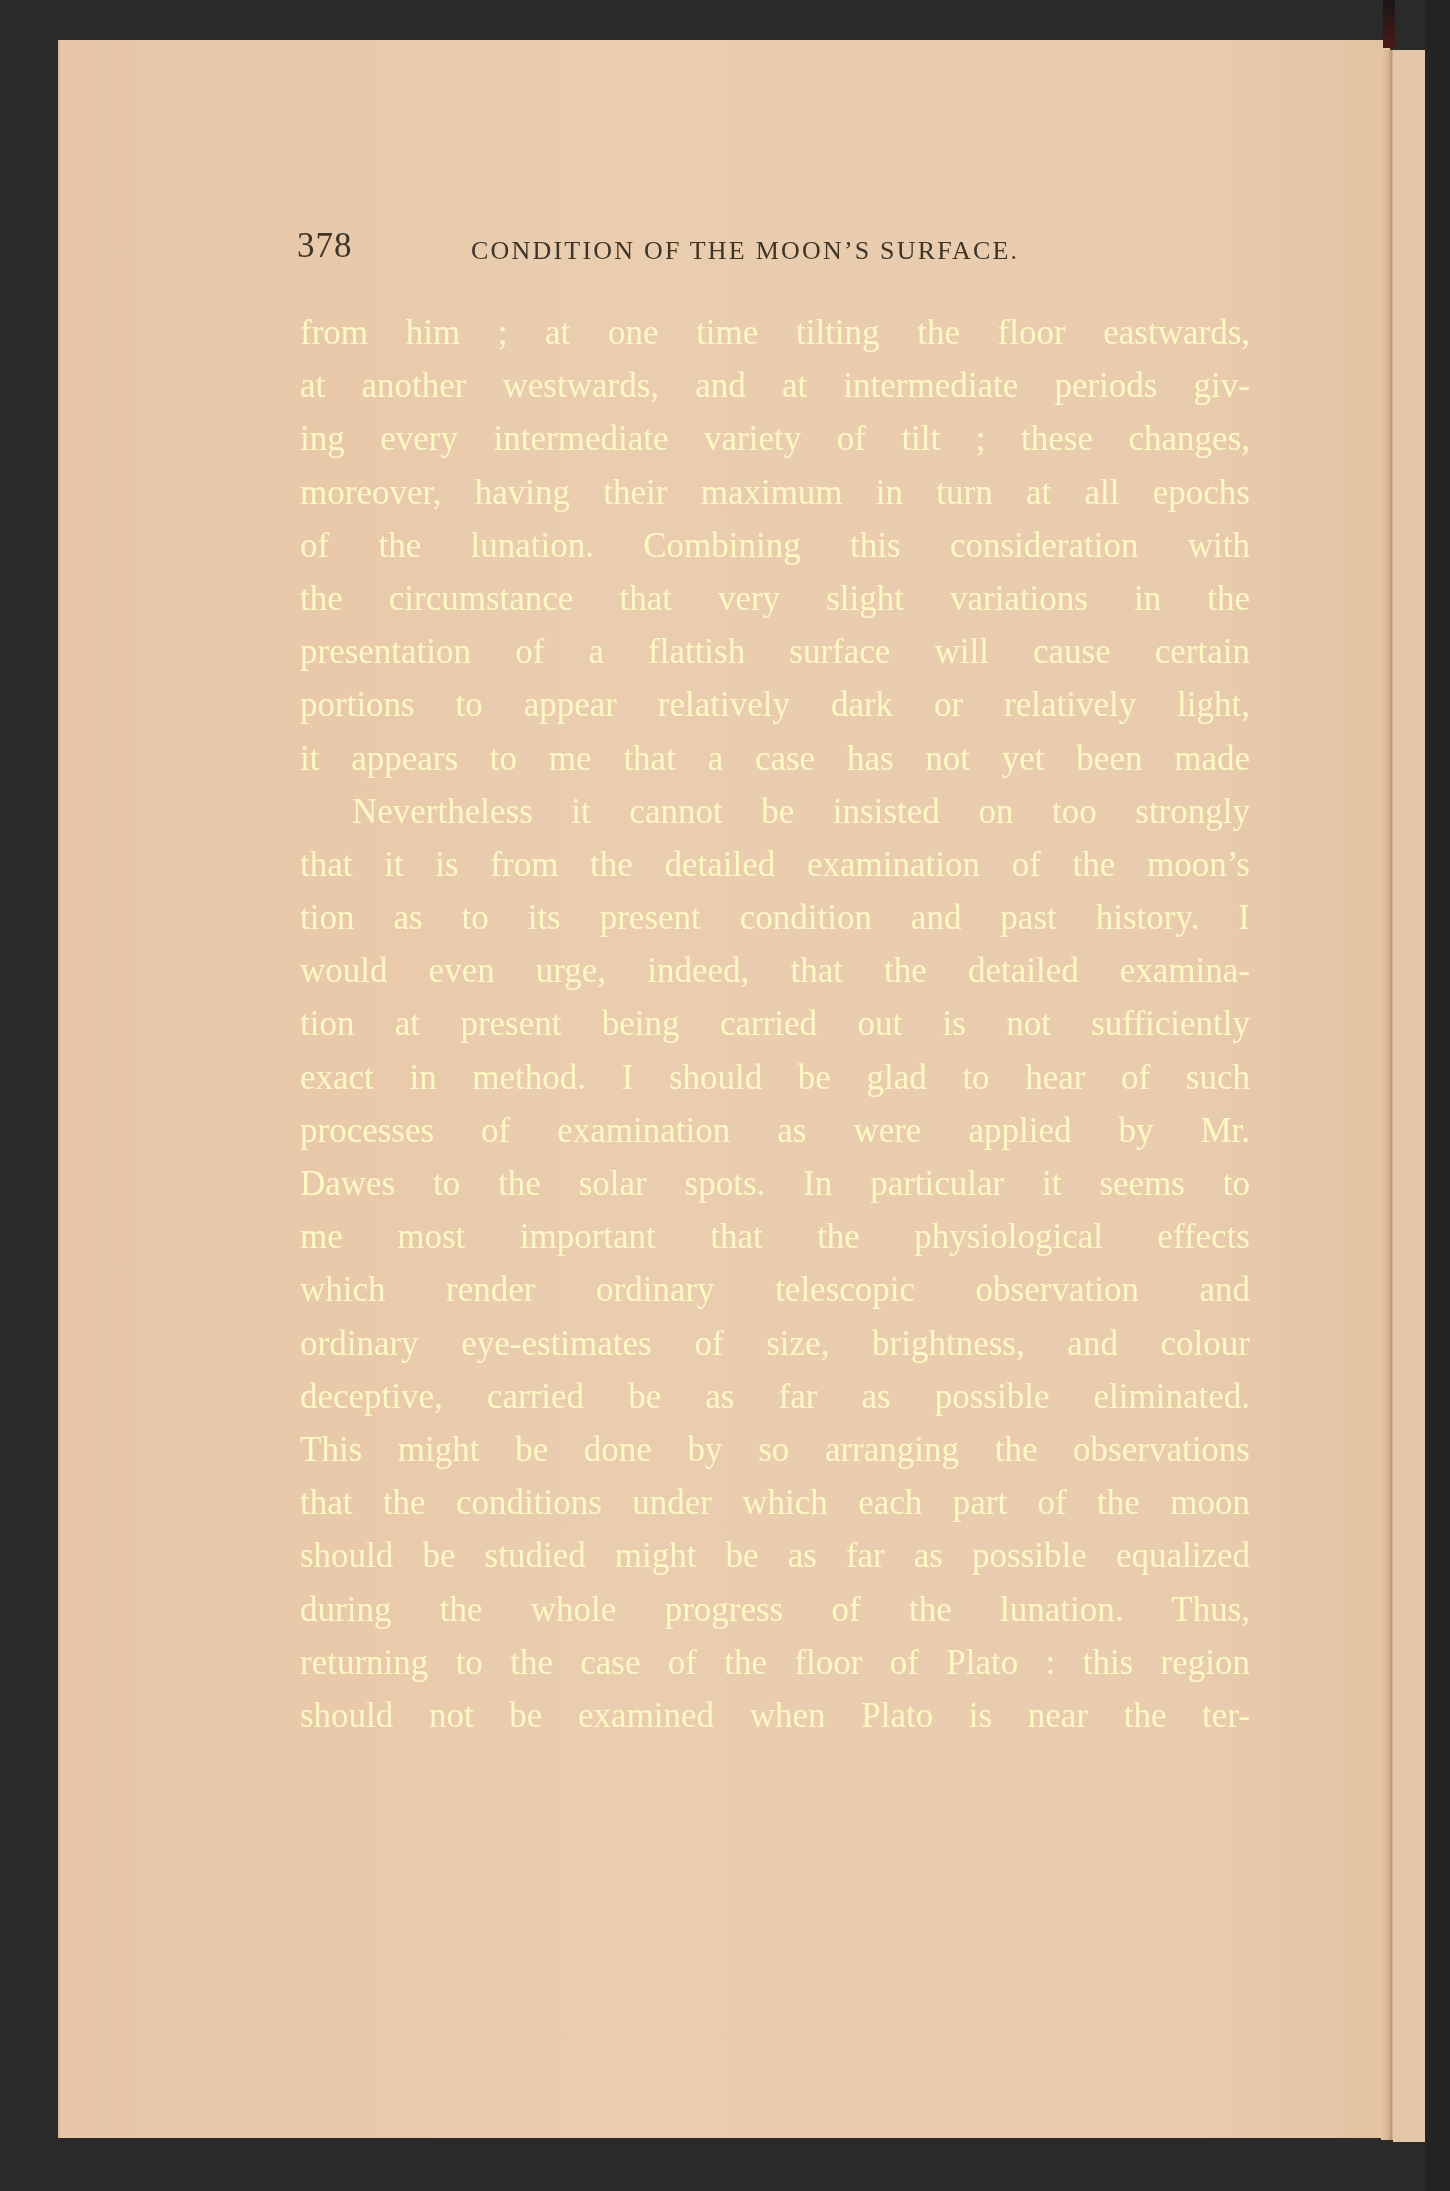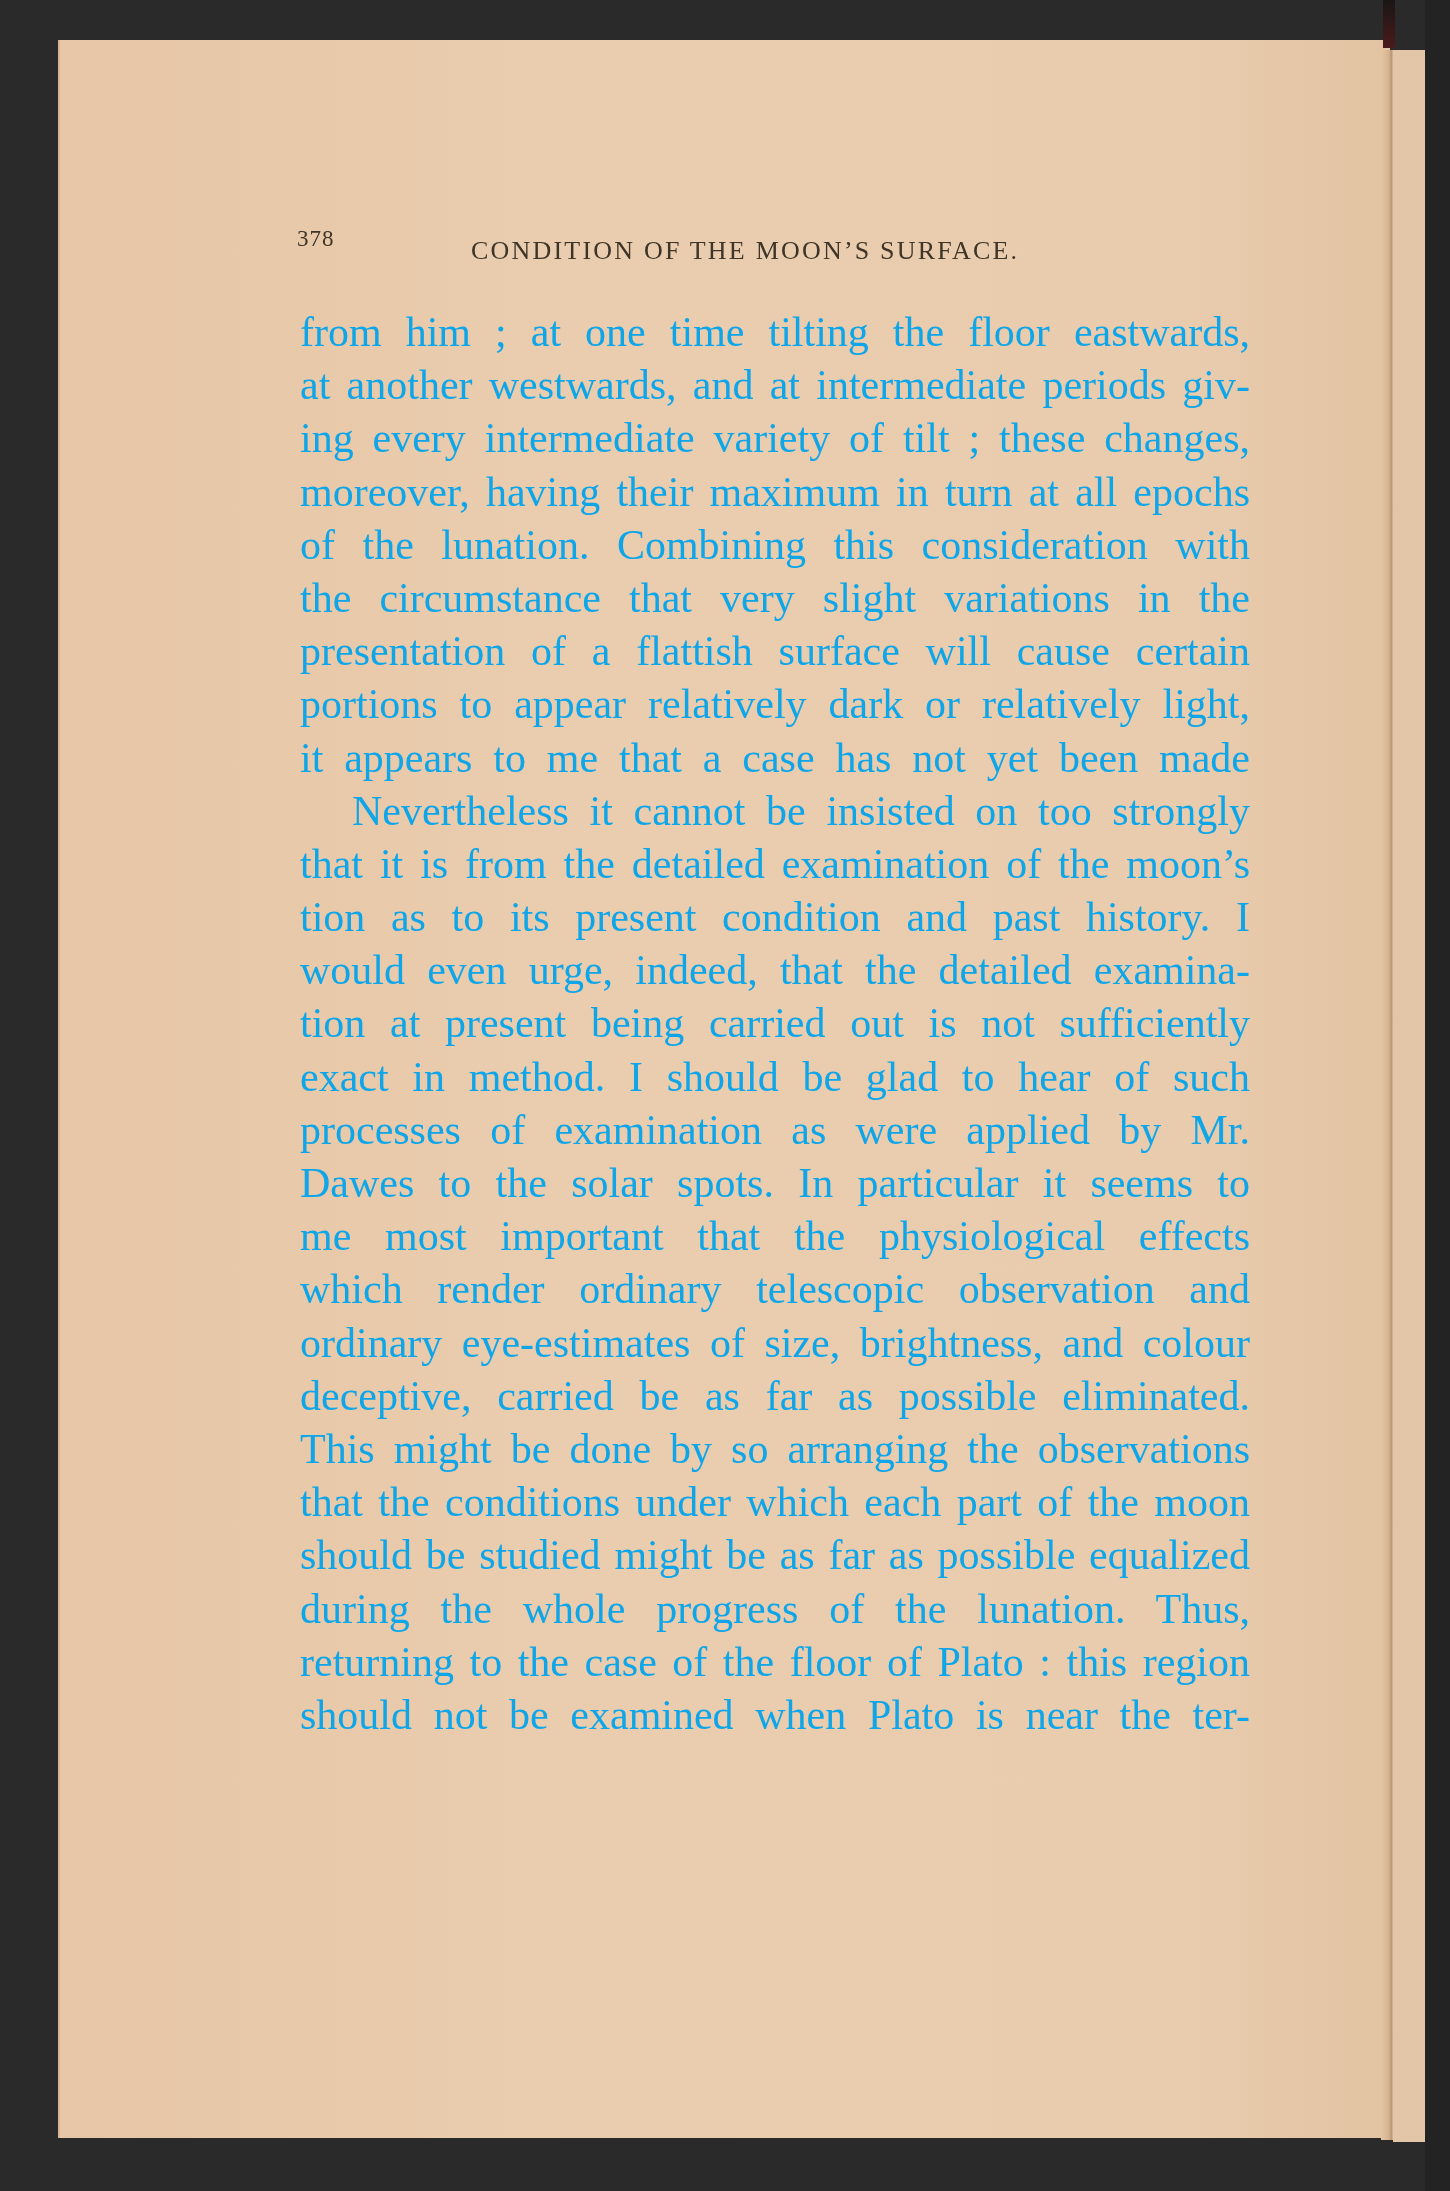--- a/index.html
+++ b/index.html
@@ -44,36 +44,36 @@
     }
     .header {
       position: absolute;
       left: 297px; top: 226px;
       width: 960px; height: 44px;
       color: #3e3528;
     }
     .page-number {
       position: absolute;
       left: 0; top: 0;
-      font-size: 23px;
+      font-size: 35px;
       letter-spacing: 1px;
     }
     .running-title {
       position: absolute;
       left: 174px; top: 10px;
       font-size: 26px;
       letter-spacing: 2.2px;
       text-transform: uppercase;
     }
     .body-text {
       position: absolute;
       left: 300px; top: 306px;
       width: 950px;
-      color: #0ea5e9;
-      font-size: 42px;
+      color: #fef9c3;
+      font-size: 35px;
     }
     .line {
       height: 53.2px;
       line-height: 53px;
       white-space: nowrap;
       text-align: justify;
       text-align-last: justify;
     }
     .line.last {
       text-align-last: left;

